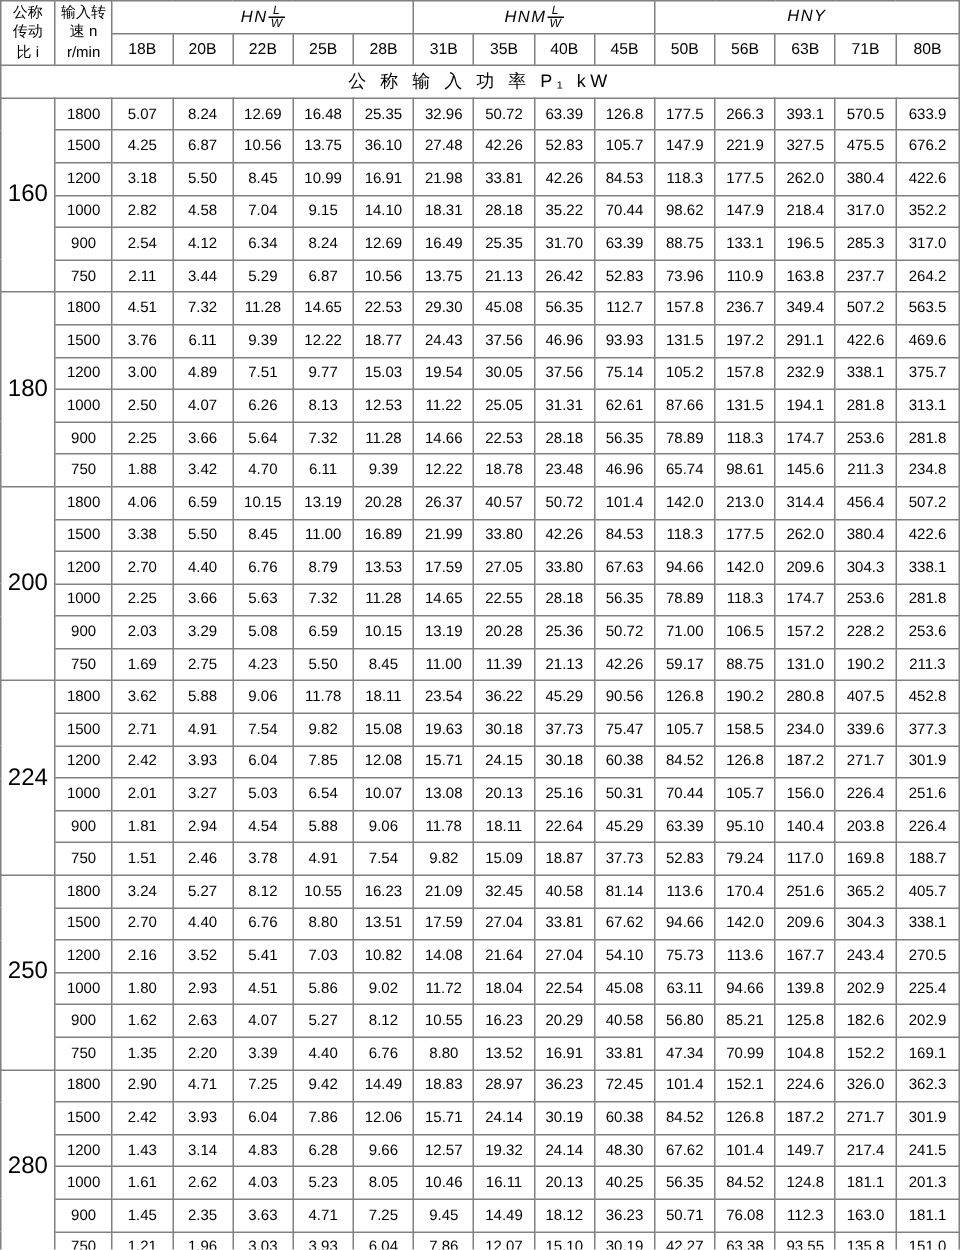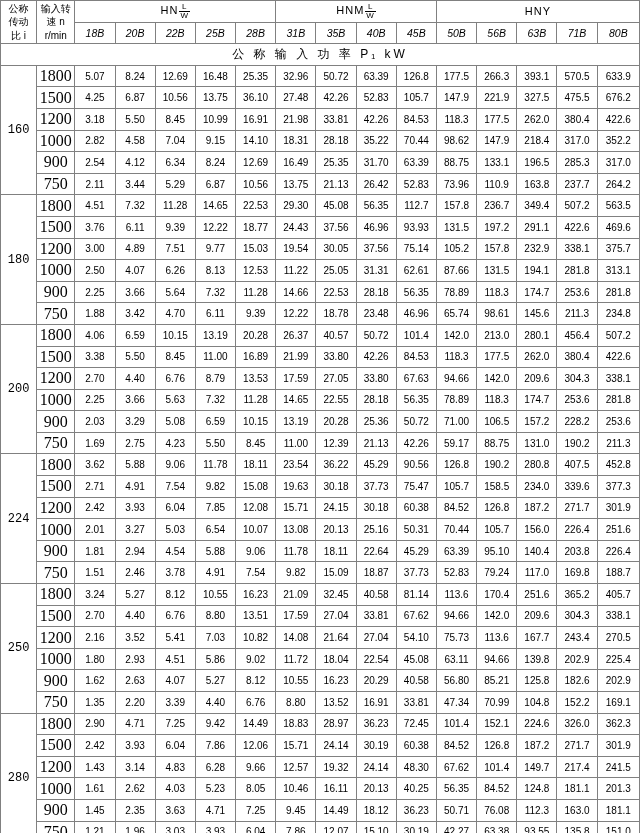--- a/index.html
+++ b/index.html
@@ -27,44 +27,43 @@
     vertical-align:middle;
     padding:0;
     height:20.6px;
     font-weight:normal;
     white-space:nowrap;
     overflow:hidden;
   }
   .hdr-group{
     font-size:11px;
     letter-spacing:1px;
+    font-style:italic;
   }
   .hdr-sub{
     font-size:10.5px;
     font-weight:bold;
-    font-style:italic;
   }
   .corner-cell{
     font-size:10px;
     line-height:1.35;
     padding:2px 3px;
     text-align:center;
   }
   .corner-left{ text-align:left;margin-top:28px; }
   .band{
     font-size:12px;
     letter-spacing:3px;
     height:20px;
   }
   .ratio-cell{
-    font-size:12px;
+    font-size:16px;
     font-weight:normal;
-    font-family:Liberation Mono, monospace;
-  }
-  .rpm-cell{ font-size:16px;font-family:Liberation Serif, serif; }
+  }
+  .rpm-cell{ font-size:10px; }
   .val{ font-size:10px; }
   .frac{
     display:inline-block;
     vertical-align:middle;
     text-align:center;
     line-height:1;
     font-size:8px;
     margin-left:1px;
   }
   .frac .num{ display:block; border-bottom:1px solid #000; padding:0 1px;}
@@ -353,21 +352,21 @@
         <td class="val thickline">6.59</td>
         <td class="val thickline">10.15</td>
         <td class="val thickline">13.19</td>
         <td class="val thickline">20.28</td>
         <td class="val thickline">26.37</td>
         <td class="val thickline">40.57</td>
         <td class="val thickline">50.72</td>
         <td class="val thickline">101.4</td>
         <td class="val thickline">142.0</td>
         <td class="val thickline">213.0</td>
-        <td class="val thickline">280.1</td>
+        <td class="val thickline">314.4</td>
         <td class="val thickline">456.4</td>
         <td class="val thickline">507.2</td>
       </tr>
       <tr>
         <td class="rpm-cell">1500</td>
         <td class="val">3.38</td>
         <td class="val">5.50</td>
         <td class="val">8.45</td>
         <td class="val">11.00</td>
         <td class="val">16.89</td>
@@ -433,21 +432,21 @@
         <td class="val">253.6</td>
       </tr>
       <tr>
         <td class="rpm-cell">750</td>
         <td class="val">1.69</td>
         <td class="val">2.75</td>
         <td class="val">4.23</td>
         <td class="val">5.50</td>
         <td class="val">8.45</td>
         <td class="val">11.00</td>
-        <td class="val">12.39</td>
+        <td class="val">11.39</td>
         <td class="val">21.13</td>
         <td class="val">42.26</td>
         <td class="val">59.17</td>
         <td class="val">88.75</td>
         <td class="val">131.0</td>
         <td class="val">190.2</td>
         <td class="val">211.3</td>
       </tr>
 
       <tr>

